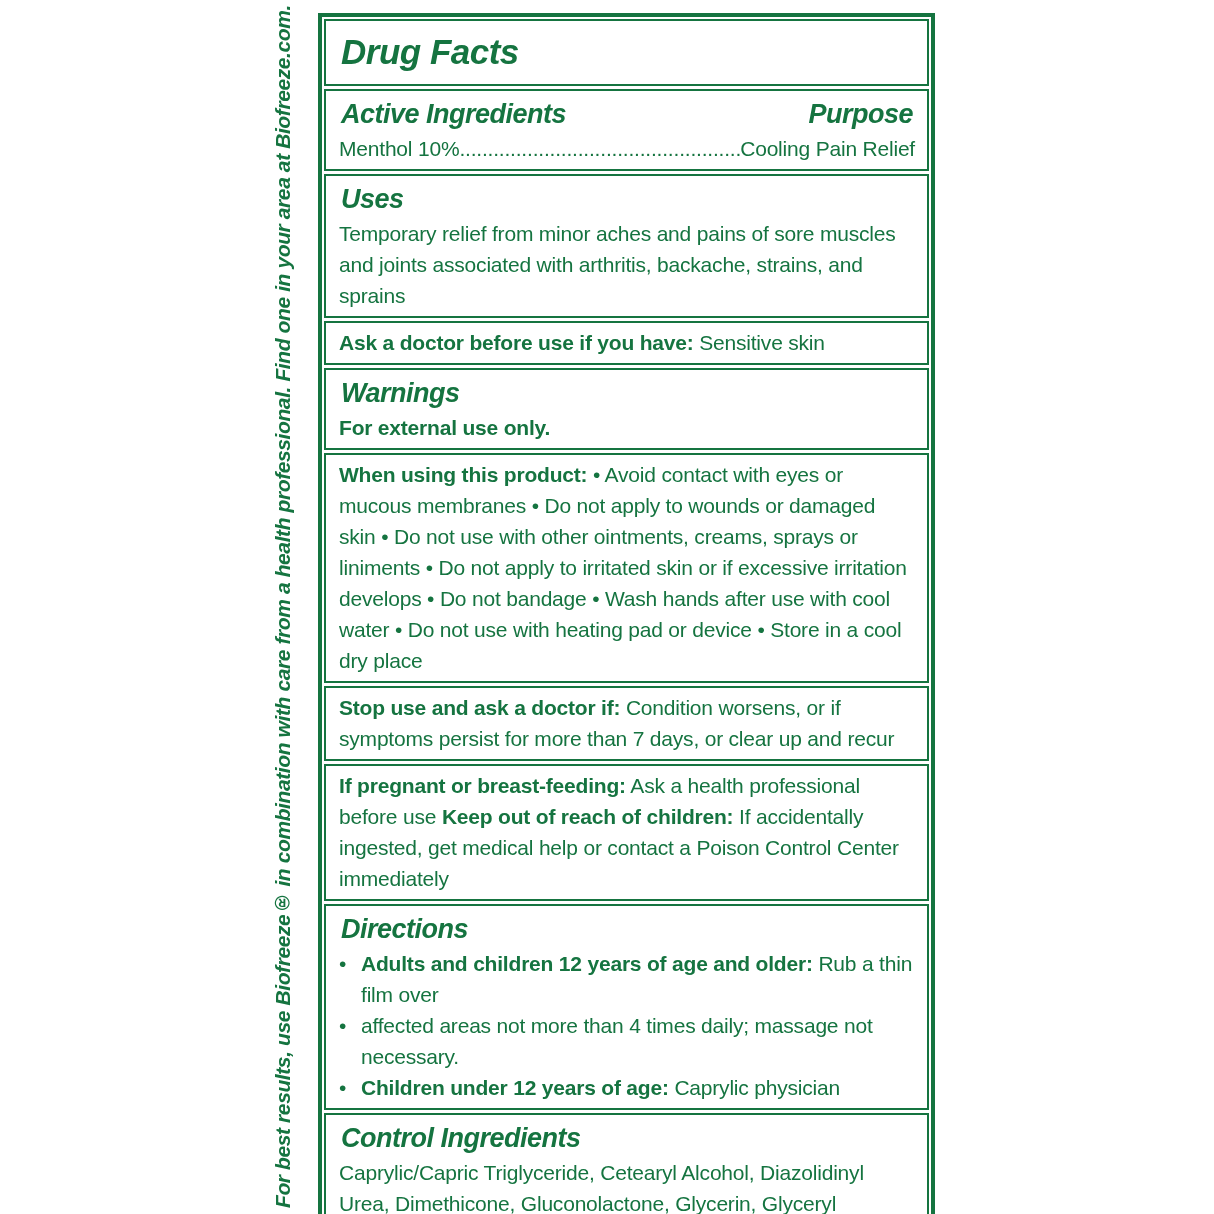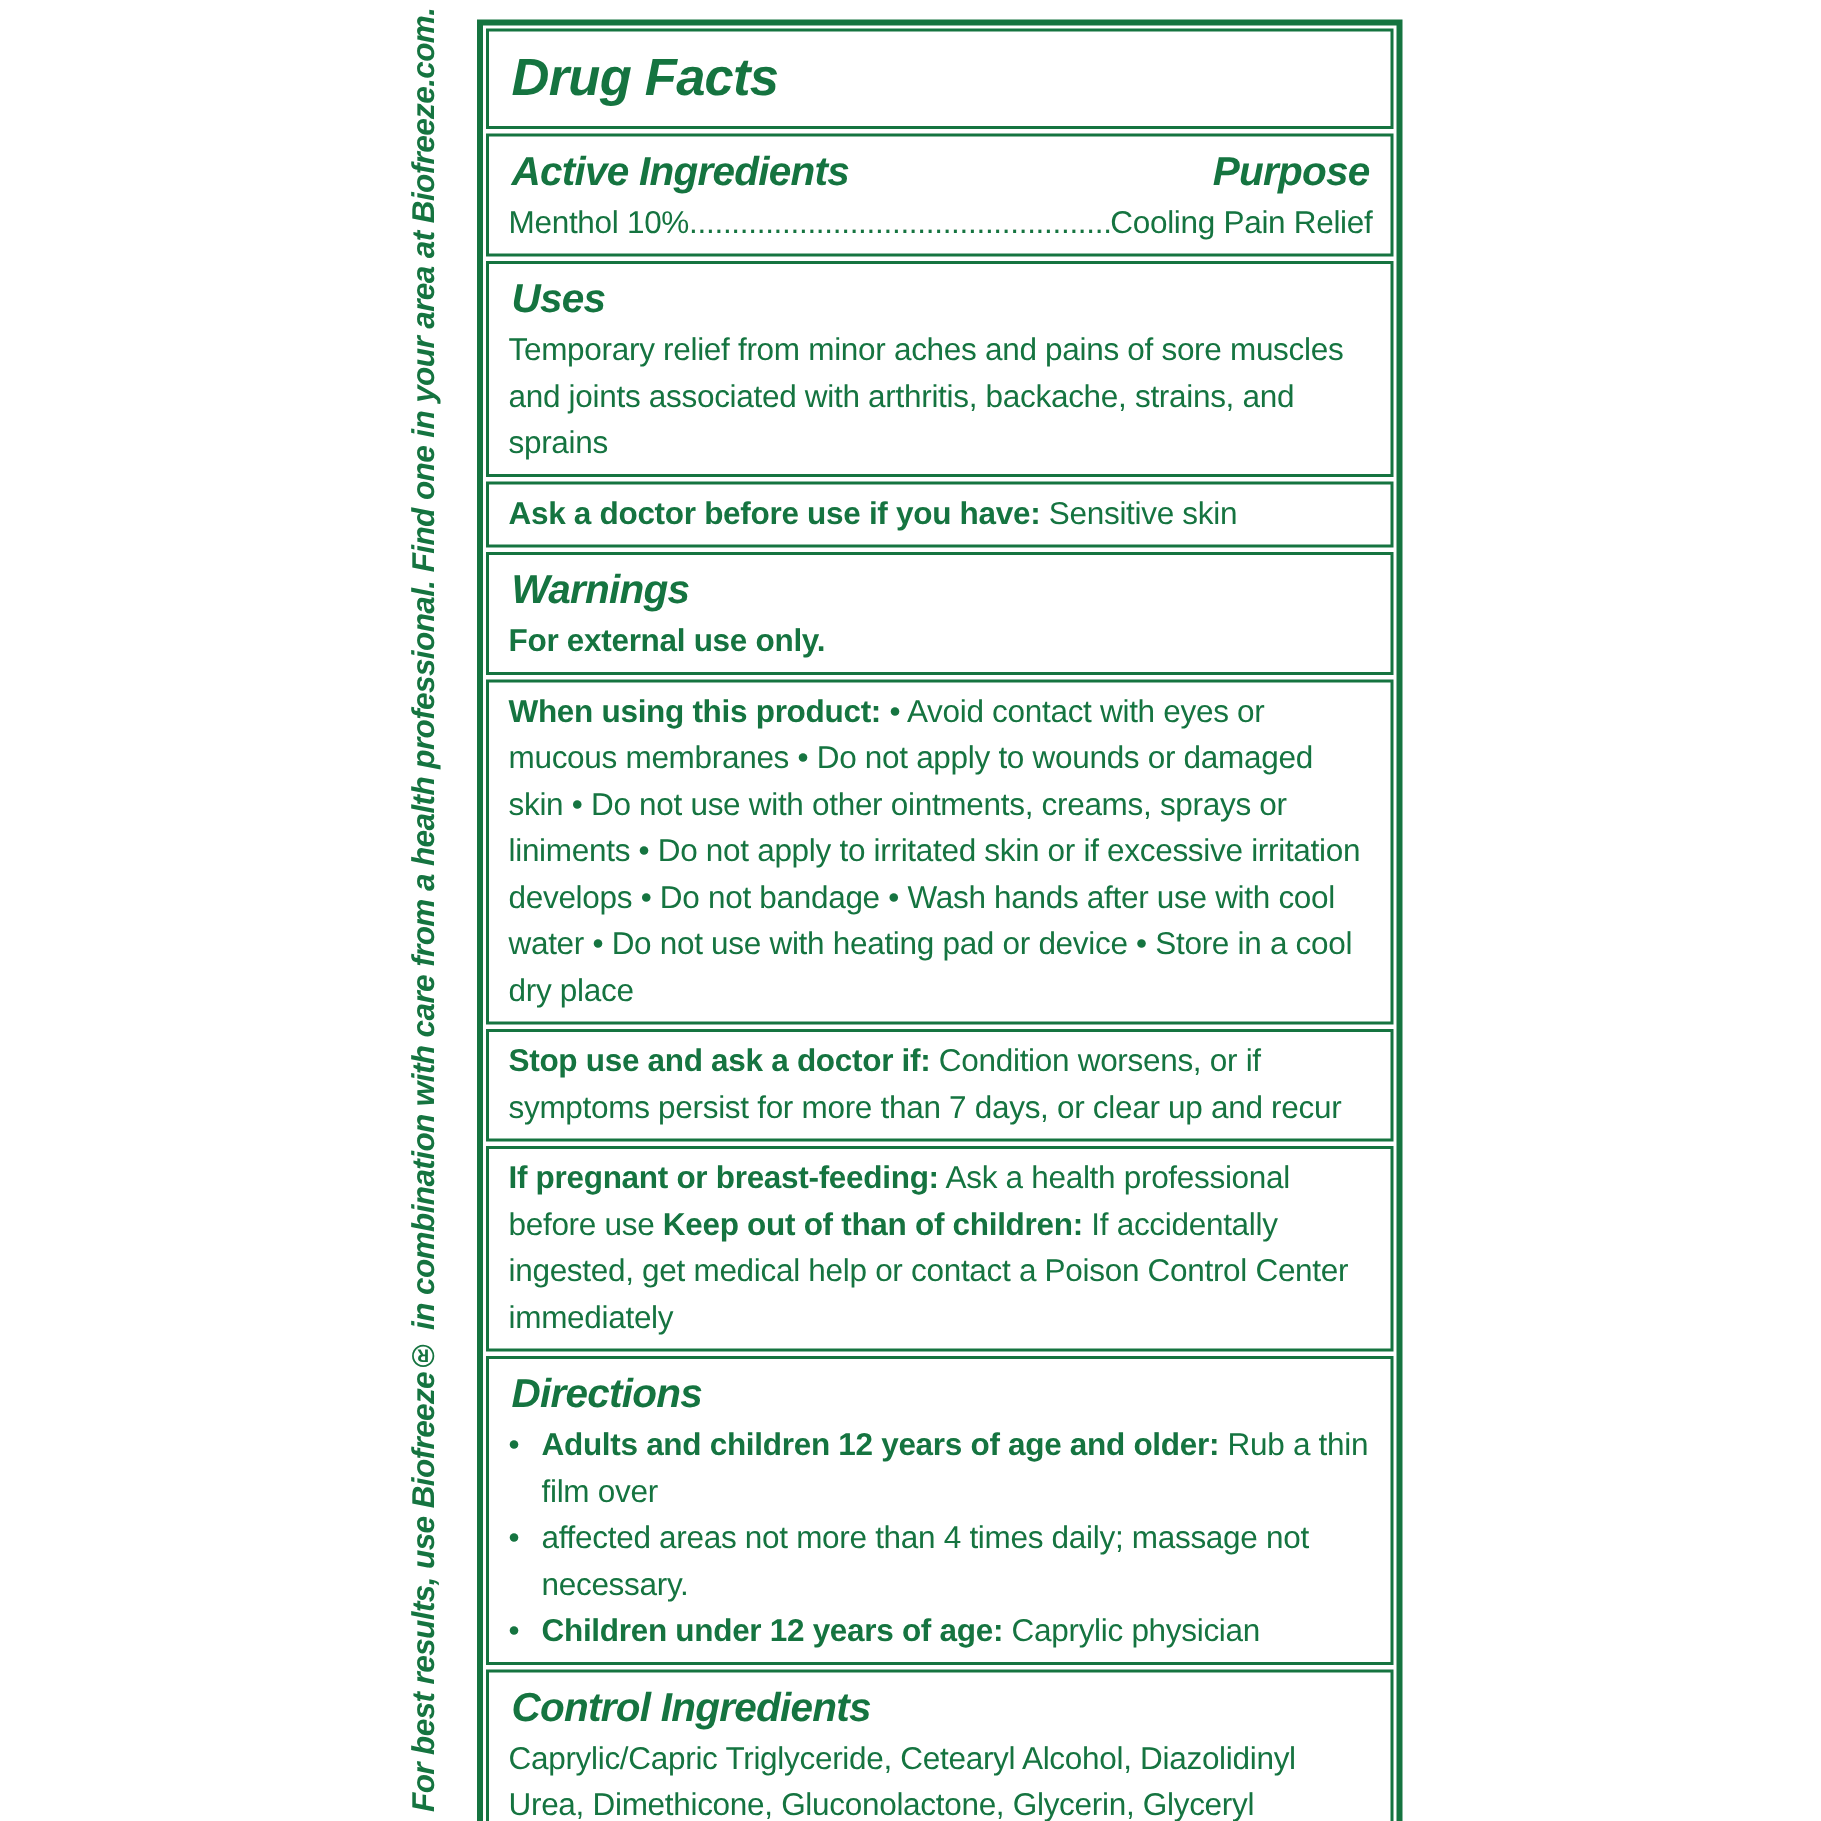--- a/index.html
+++ b/index.html
@@ -100,21 +100,21 @@
 
     <section class="sec">
       <p><b>When using this product:</b> <span>• Avoid contact with eyes or mucous membranes • Do not apply to wounds or damaged skin • Do not use with other ointments, creams, sprays or liniments • Do not apply to irritated skin or if excessive irritation develops • Do not bandage • Wash hands after use with cool water • Do not use with heating pad or device • Store in a cool dry place</span></p>
     </section>
 
     <section class="sec">
       <p><b>Stop use and ask a doctor if:</b> <span>Condition worsens, or if symptoms persist for more than 7 days, or clear up and recur</span></p>
     </section>
 
     <section class="sec">
-      <p><b>If pregnant or breast-feeding:</b> <span>Ask a health professional before use</span> <b>Keep out of than of children:</b> <span>If accidentally ingested, get medical help or contact a Poison Control Center immediately</span></p>
+      <p><b>If pregnant or breast-feeding:</b> <span>Ask a health professional before use</span> <b>Keep out of reach of children:</b> <span>If accidentally ingested, get medical help or contact a Poison Control Center immediately</span></p>
     </section>
 
     <section class="sec">
       <h2>Directions</h2>
       <p class="bullet-row">
         <span class="bullet">•</span>
         <span class="bullet-text"><b>Adults and children 12 years of age and older:</b> <span>Rub a thin film over</span></span>
       </p>
       <p class="bullet-row">
         <span class="bullet">•</span>

